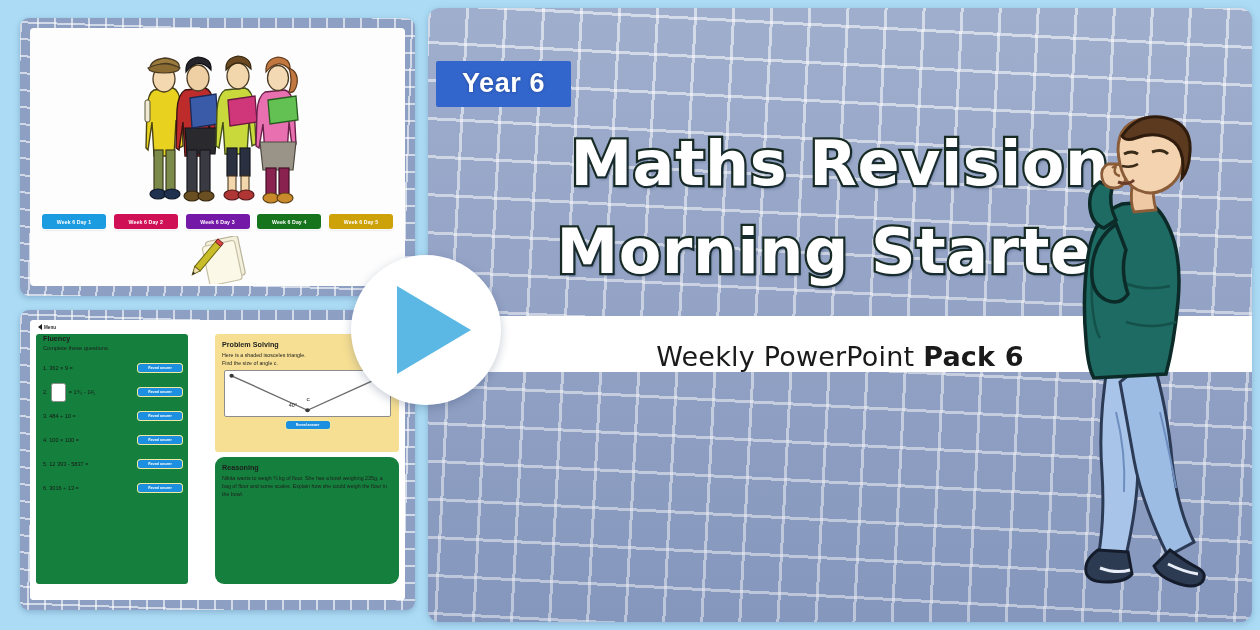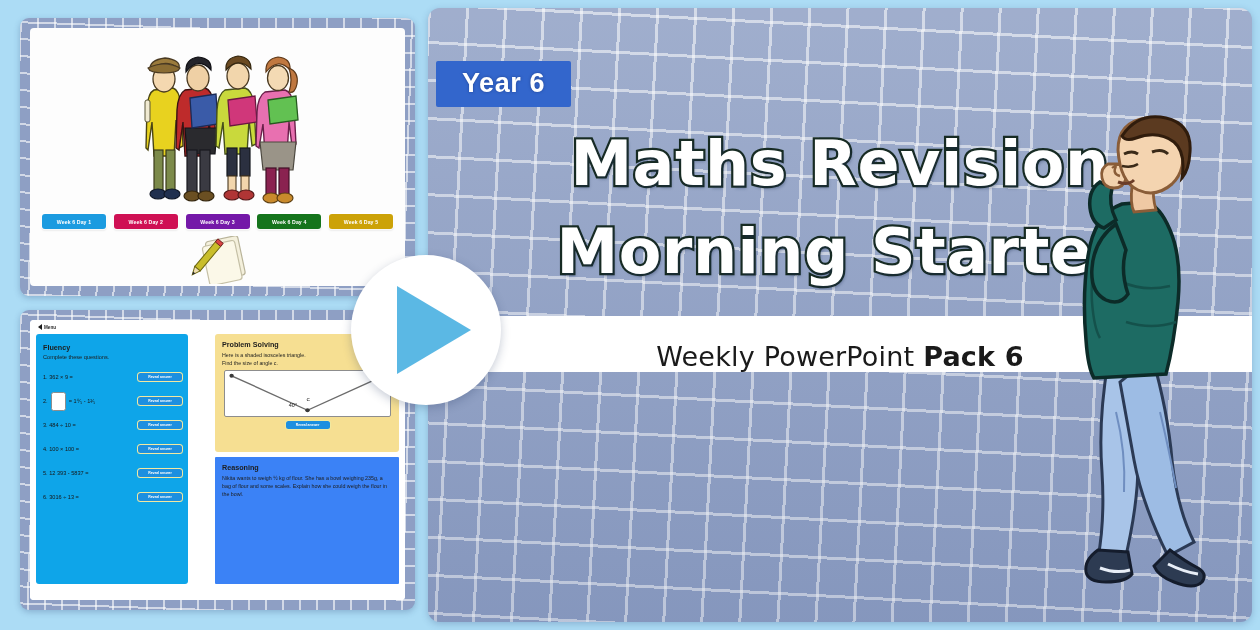--- a/index.html
+++ b/index.html
@@ -91,43 +91,43 @@
     border-top: 3.3px solid transparent;
     border-bottom: 3.3px solid transparent;
     border-right: 4px solid #1b1b1b;
   }
   .ws-cols {
     position: absolute; left: 6px; right: 6px; top: 14px; bottom: 16px;
     display: flex; gap: 5px;
   }
   .ws-left {
     flex: 0 0 152px;
-    background: #0ea5e9;
+    background: #15803d;
     border-radius: 3px;
-    padding: 9px 6px 5px 7px;
+    padding: 0 6px 5px 7px;
     position: relative;
   }
   .ws-right { flex: 1; display: flex; flex-direction: column; gap: 5px; padding-left: 22px; }
   .ws-ps {
     flex: 0 0 118px;
     background: #F6DF92;
     border-radius: 3px;
     padding: 6px 6px 4px 7px;
     position: relative;
     overflow: hidden;
   }
   .ws-ps::after {
     content: ""; position: absolute; right: -1px; top: -1px;
     width: 17px; height: 17px;
     background: linear-gradient(225deg, #fff 50%, #e3cd83 50%);
   }
   .ws-rs {
     flex: 1;
-    background: #3b82f6;
-    border-radius: 1px;
+    background: #15803d;
+    border-radius: 9px;
     padding: 6px 6px 4px 7px;
   }
   .ws-h { font-size: 7.2px; font-weight: bold; color: #1d1d1d; margin-bottom: 2px; }
   .ws-sub { font-size: 5.6px; color: #1d1d1d; margin-bottom: 5px; }
   .ws-body { font-size: 5.3px; line-height: 1.55; color: #1d1d1d; }
   .q-row {
     display: flex; align-items: center; justify-content: space-between;
     height: 24px;
   }
   .q-txt { font-size: 5.6px; color: #171717; display: flex; align-items: center; gap: 1.5px; }

